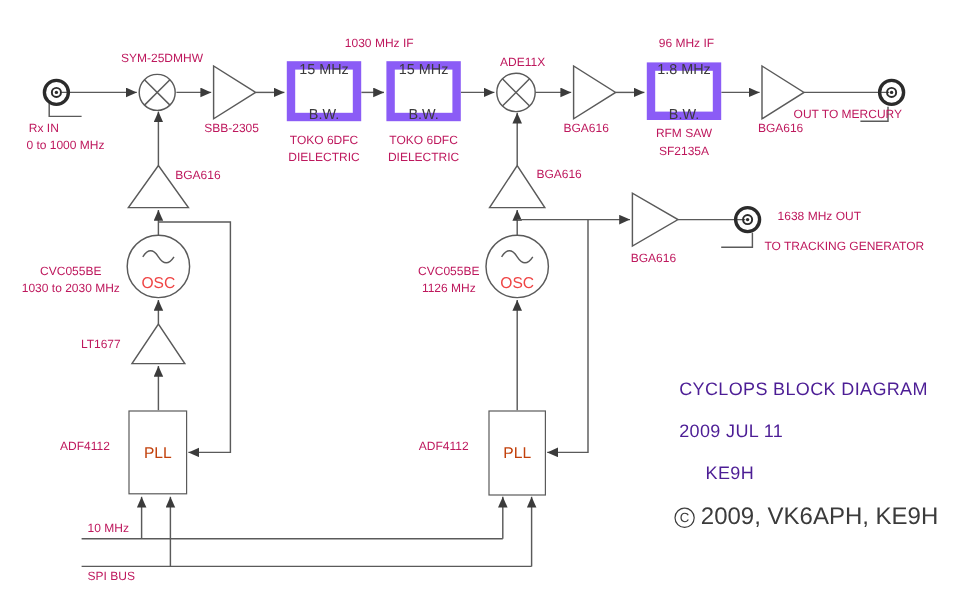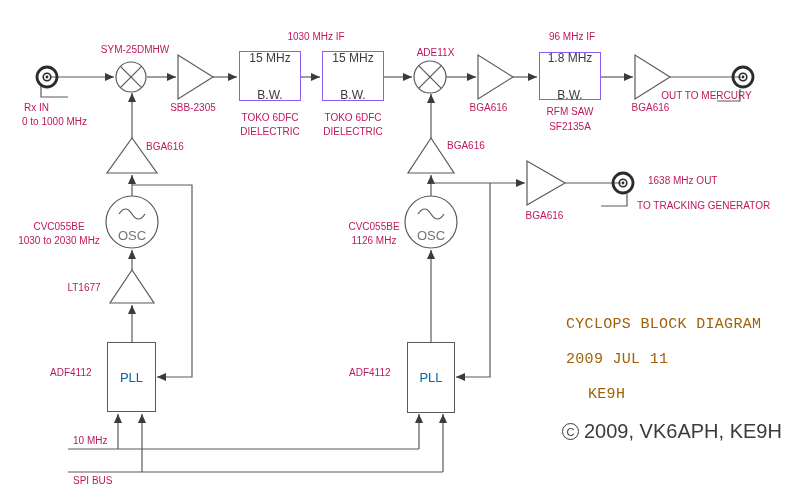--- a/index.html
+++ b/index.html
@@ -6,38 +6,38 @@
   .stage{
     position:relative;width:800px;height:498px;background:#ffffff;overflow:hidden;
     font-family:"Liberation Sans","DejaVu Sans",sans-serif;color:#3b3b3b;
   }
   .stage svg{position:absolute;left:0;top:0;}
   .lbl{position:absolute;font-size:10px;line-height:13.5px;white-space:nowrap;color:#be185d;}
   .ctr{text-align:center;}
   .rt{text-align:center;}
   .two .lbl-line{white-space:nowrap;}
   .box{
-    position:absolute;border:1px solid #8b5cf6;background:#fff;box-sizing:border-box;
+    position:absolute;border:7px solid #8b5cf6;background:#fff;box-sizing:border-box;
     display:flex;flex-direction:column;align-items:center;justify-content:center;
     font-size:12px;line-height:14px;text-align:center;color:#3b3b3b;gap:23px;
   }
   .pllbox{
     position:absolute;border:1px solid #5a5a5a;background:#fff;box-sizing:border-box;
     display:flex;align-items:center;justify-content:center;
-    font-size:13px;color:#0369a1;text-align:right;
-  }
-  .titleblock-line{position:absolute;font-size:15px;letter-spacing:0.3px;white-space:nowrap;color:#a16207;font-family:Liberation Mono, monospace;}
+    font-size:13px;color:#c2410c;text-align:right;
+  }
+  .titleblock-line{position:absolute;font-size:15px;letter-spacing:0.3px;white-space:nowrap;color:#4c1d95;}
   .copyrow{position:absolute;display:flex;align-items:center;}
   .copycircle{
     display:inline-flex;align-items:center;justify-content:center;
     width:17px;height:17px;border:1.4px solid #3b3b3b;border-radius:50%;
     font-size:11px;box-sizing:border-box;
   }
   .copytext{font-size:20px;margin-left:5px;white-space:nowrap;}
-  .osc-txt{position:absolute;font-size:13px;width:40px;text-align:center;white-space:nowrap;color:#737373;}
+  .osc-txt{position:absolute;font-size:13px;width:40px;text-align:center;white-space:nowrap;color:#ef4444;}
 </style>
 </head>
 <body>
 
 <div class="stage">
 
   <svg width="800" height="498" viewBox="0 0 800 498">
     <defs>
       <marker id="arr" markerUnits="userSpaceOnUse" markerWidth="10" markerHeight="9" refX="9" refY="4" orient="auto">
         <path d="M0,0 L9,4 L0,8 Z" fill="#3b3b3b"></path>

